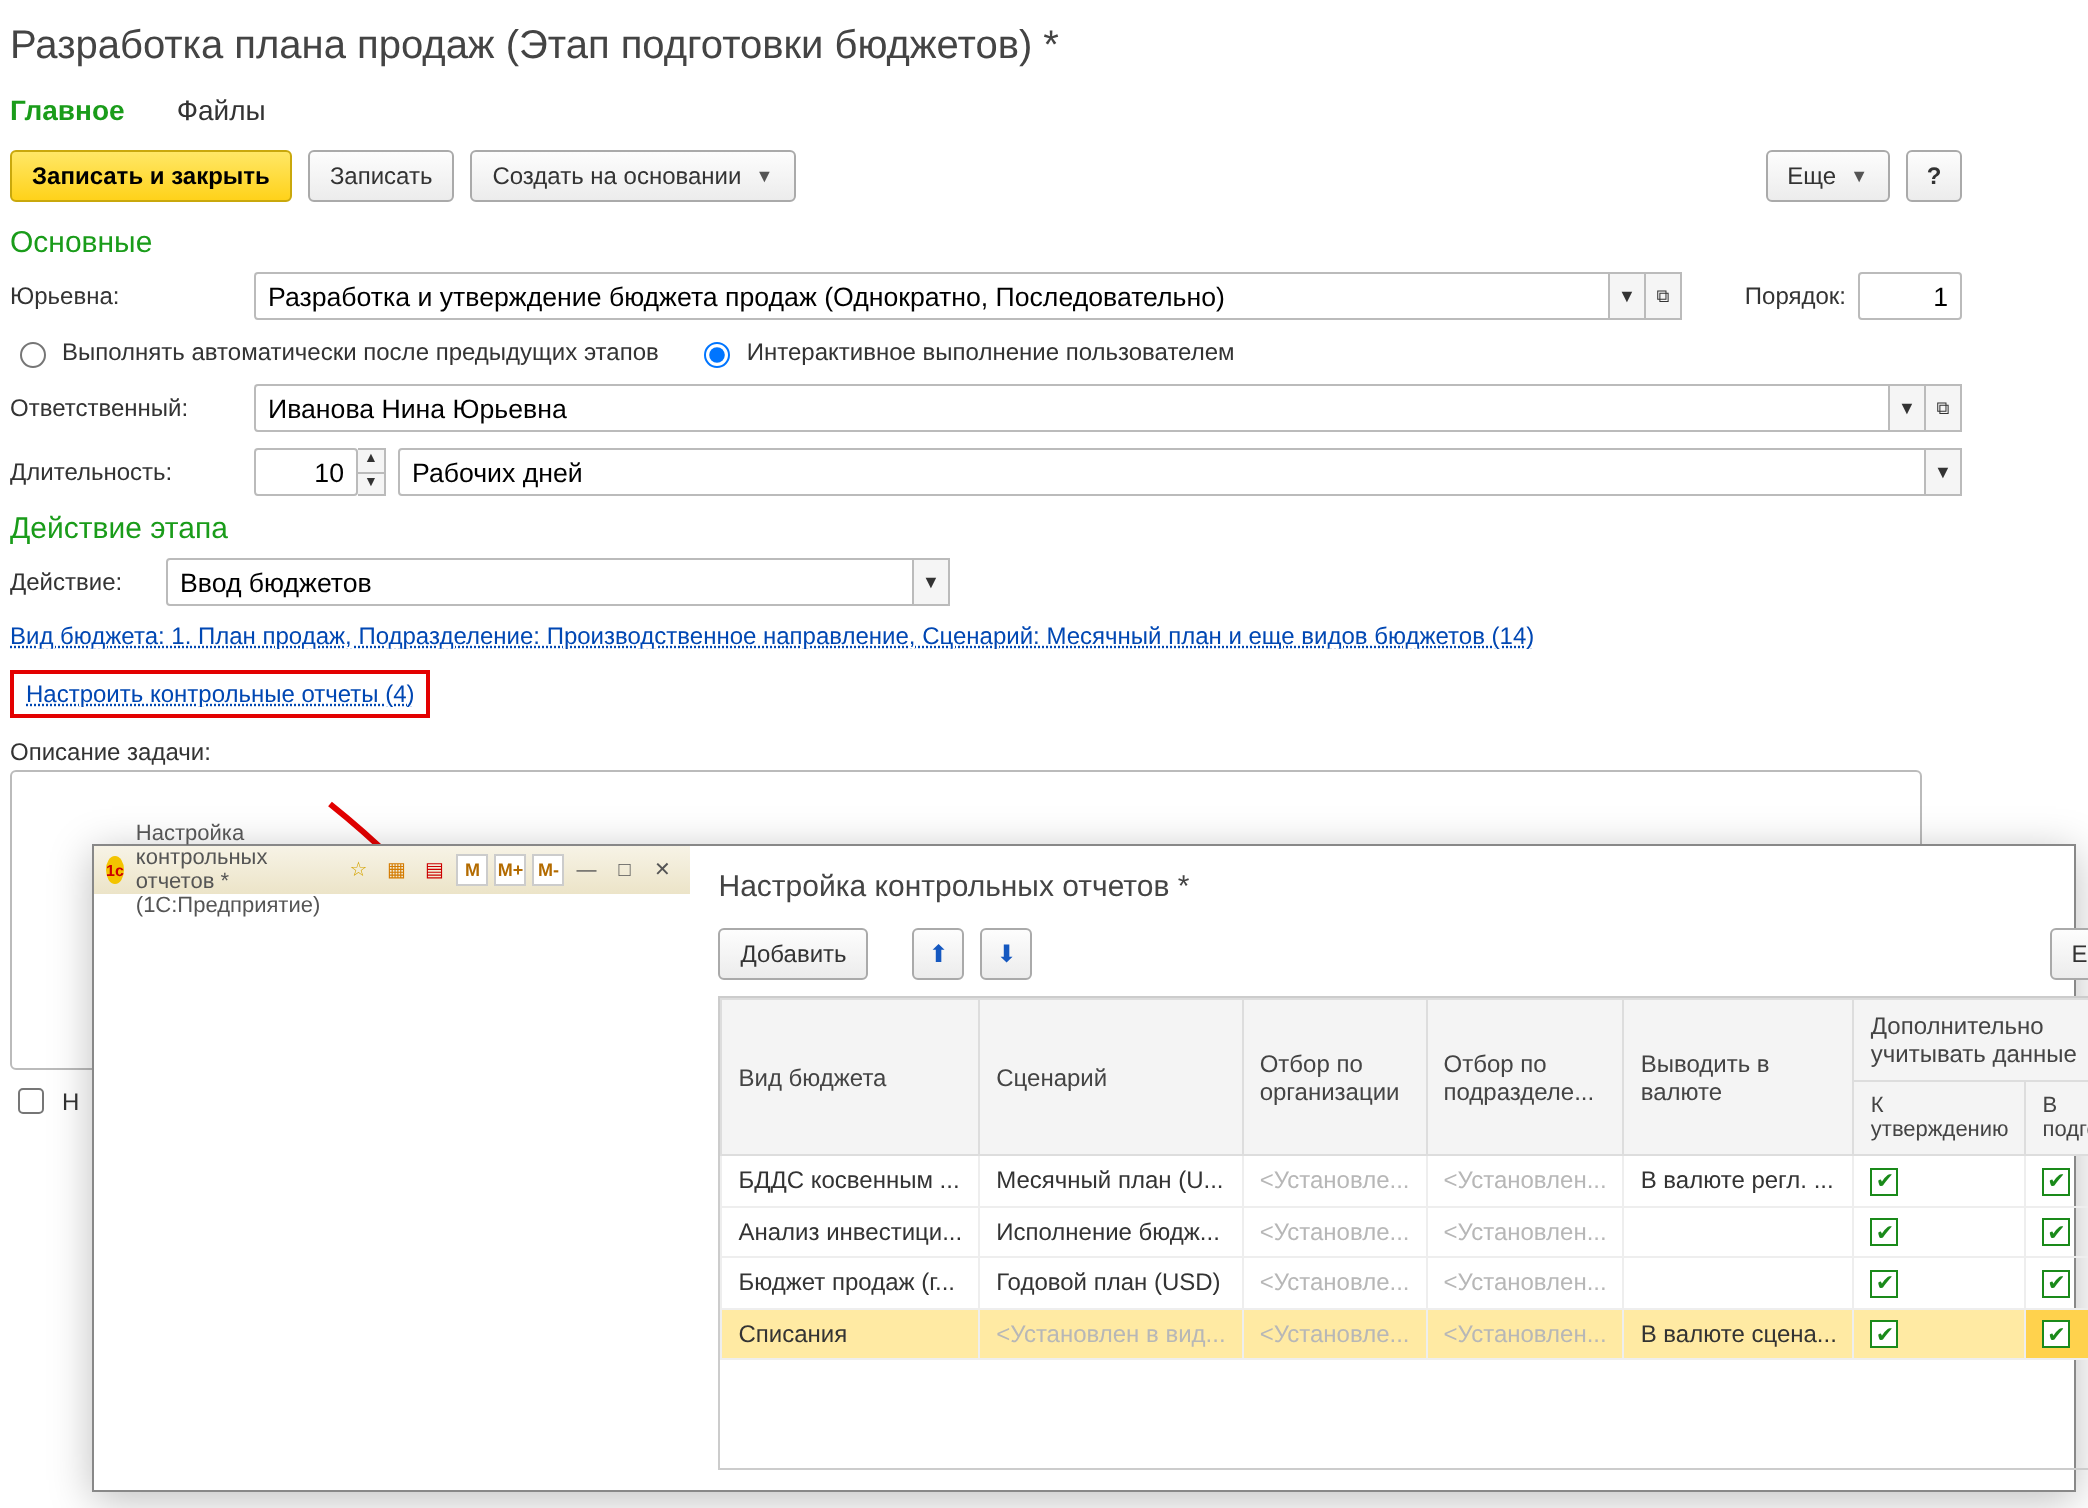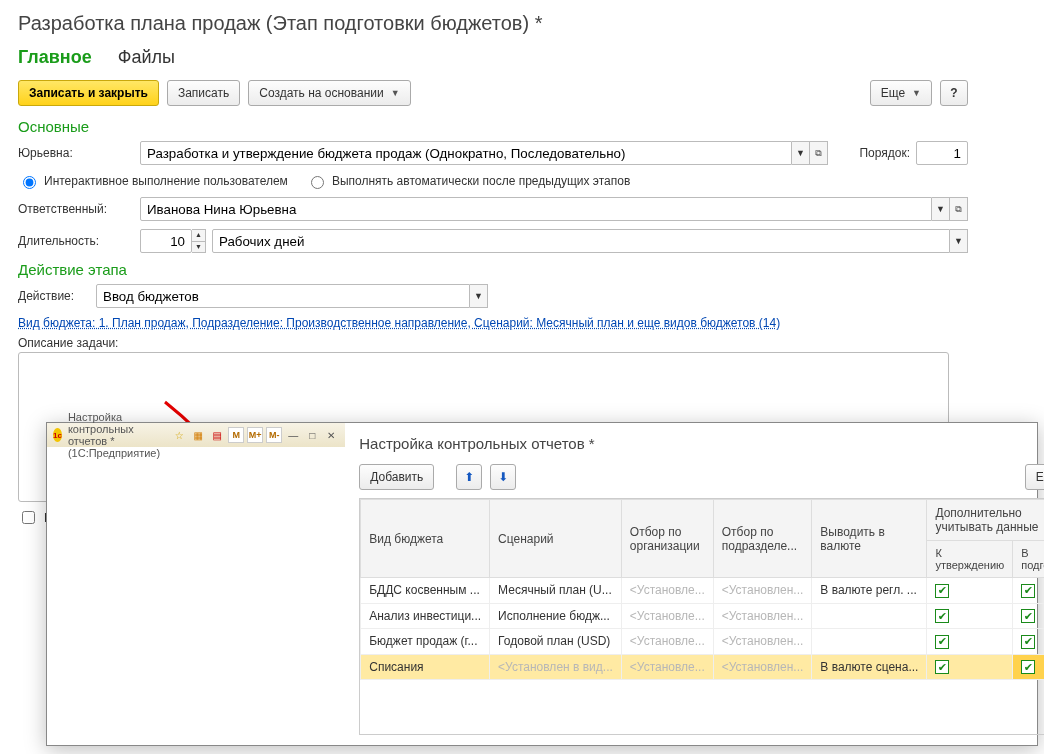--- a/index.html
+++ b/index.html
@@ -1,19 +1,19 @@
 <!DOCTYPE html>
 <html><head>
 <meta charset="utf-8">
 <style>
   * { box-sizing: border-box; }
   body { margin: 0; font-family: Arial, sans-serif; font-size: 12px; color: #333; background: #fff; }
-  .page { width: 986px; height: 754px; position: relative; padding: 8px 18px; }
+  .page { width: 986px; height: 754px; position: relative; padding: 8px 5px; }
   .page-title { font-size: 20px; color: #444; margin: 4px 0 10px 0; font-weight: normal; }
-  .tabs { display: flex; gap: 26px; margin-bottom: 10px; font-size: 18px; }
+  .tabs { display: flex; gap: 26px; margin-bottom: 10px; font-size: 14px; }
   .tab { padding: 2px 0; cursor: pointer; }
   .tab.active { color: #1a9c1a; font-weight: bold; }
   .toolbar { display: flex; gap: 8px; align-items: flex-start; margin-bottom: 12px; }
   .btn { border: 1px solid #aaa; background: linear-gradient(#fdfdfd,#ececec); padding: 4px 10px; border-radius: 3px; cursor: pointer; color: #333; font-size: 12px; height: 26px; display: inline-flex; align-items: center; gap: 4px; }
   .btn-yellow { background: linear-gradient(#ffe766,#ffd21a); border-color: #c9a80c; color: #000; font-weight: bold; }
   .btn-help { width: 28px; justify-content: center; font-weight: bold; }
   .spacer { flex: 1; }
   .caret { font-size: 9px; color: #555; margin-left: 3px; }
   .row { display: flex; align-items: center; margin-bottom: 8px; gap: 6px; }
   .lbl { width: 116px; color: #333; }
@@ -98,26 +98,26 @@
       <input class="inp" type="text" value="Разработка и утверждение бюджета продаж (Однократно, Последовательно)" style="">
       <div class="combo-btn">▼</div>
       <div class="combo-btn">⧉</div>
     </div>
     <div class="lbl-sm" style="text-align:right">Порядок:</div>
     <input class="inp num-inp" type="text" style="flex: 0 1 0%;" value="1">
   </div>
 
   <div class="radio-row">
     <label>
+      <input type="radio" name="exec" style="">
+      <span>Выполнять автоматически после предыдущих этапов</span>
+    </label>
+    <label>
       <input type="radio" name="exec" checked="" style="">
       <span>Интерактивное выполнение пользователем</span>
-    </label>
-    <label>
-      <input type="radio" name="exec" style="">
-      <span>Выполнять автоматически после предыдущих этапов</span>
     </label>
   </div>
 
   <div class="row">
     <div class="lbl">Ответственный:</div>
     <div class="combo" style="flex:1">
       <input class="inp" type="text" value="Иванова Нина Юрьевна" style="">
       <div class="combo-btn">▼</div>
       <div class="combo-btn">⧉</div>
     </div>
@@ -145,20 +145,23 @@
     <div class="combo" style="flex:0 0 392px">
       <input class="inp" type="text" value="Ввод бюджетов" style="">
       <div class="combo-btn">▼</div>
     </div>
   </div>
 
   <div style="margin:6px 0">
     <span class="link">Вид бюджета: 1. План продаж, Подразделение: Производственное направление, Сценарий: Месячный план и еще видов бюджетов (14)</span>
   </div>
 
+  <div class="link-box">
+    <span class="link">Настроить контрольные отчеты (4)</span>
+  </div>
 
   <svg class="arrow-annot" width="80" height="70">
     <defs>
         <marker id="ah" markerWidth="8" markerHeight="8" refX="6" refY="3" orient="auto">
           <path d="M0,0 L7,3 L0,6 Z" fill="#e30000"></path>
         </marker>
       </defs>
     <path d="M5,2 Q40,30 62,58" stroke="#e30000" stroke-width="3" fill="none" marker-end="url(#ah)"></path>
   </svg>
 

